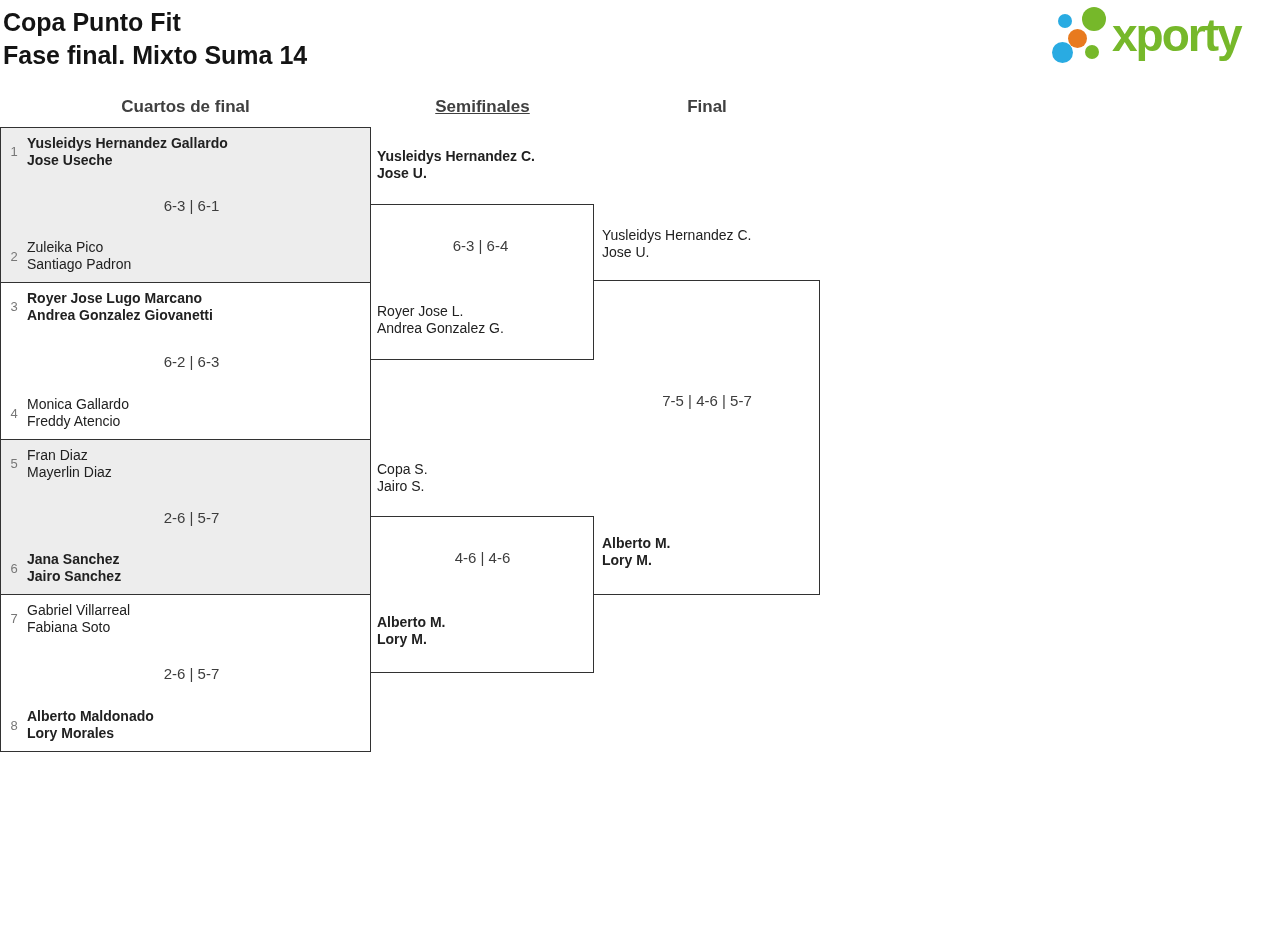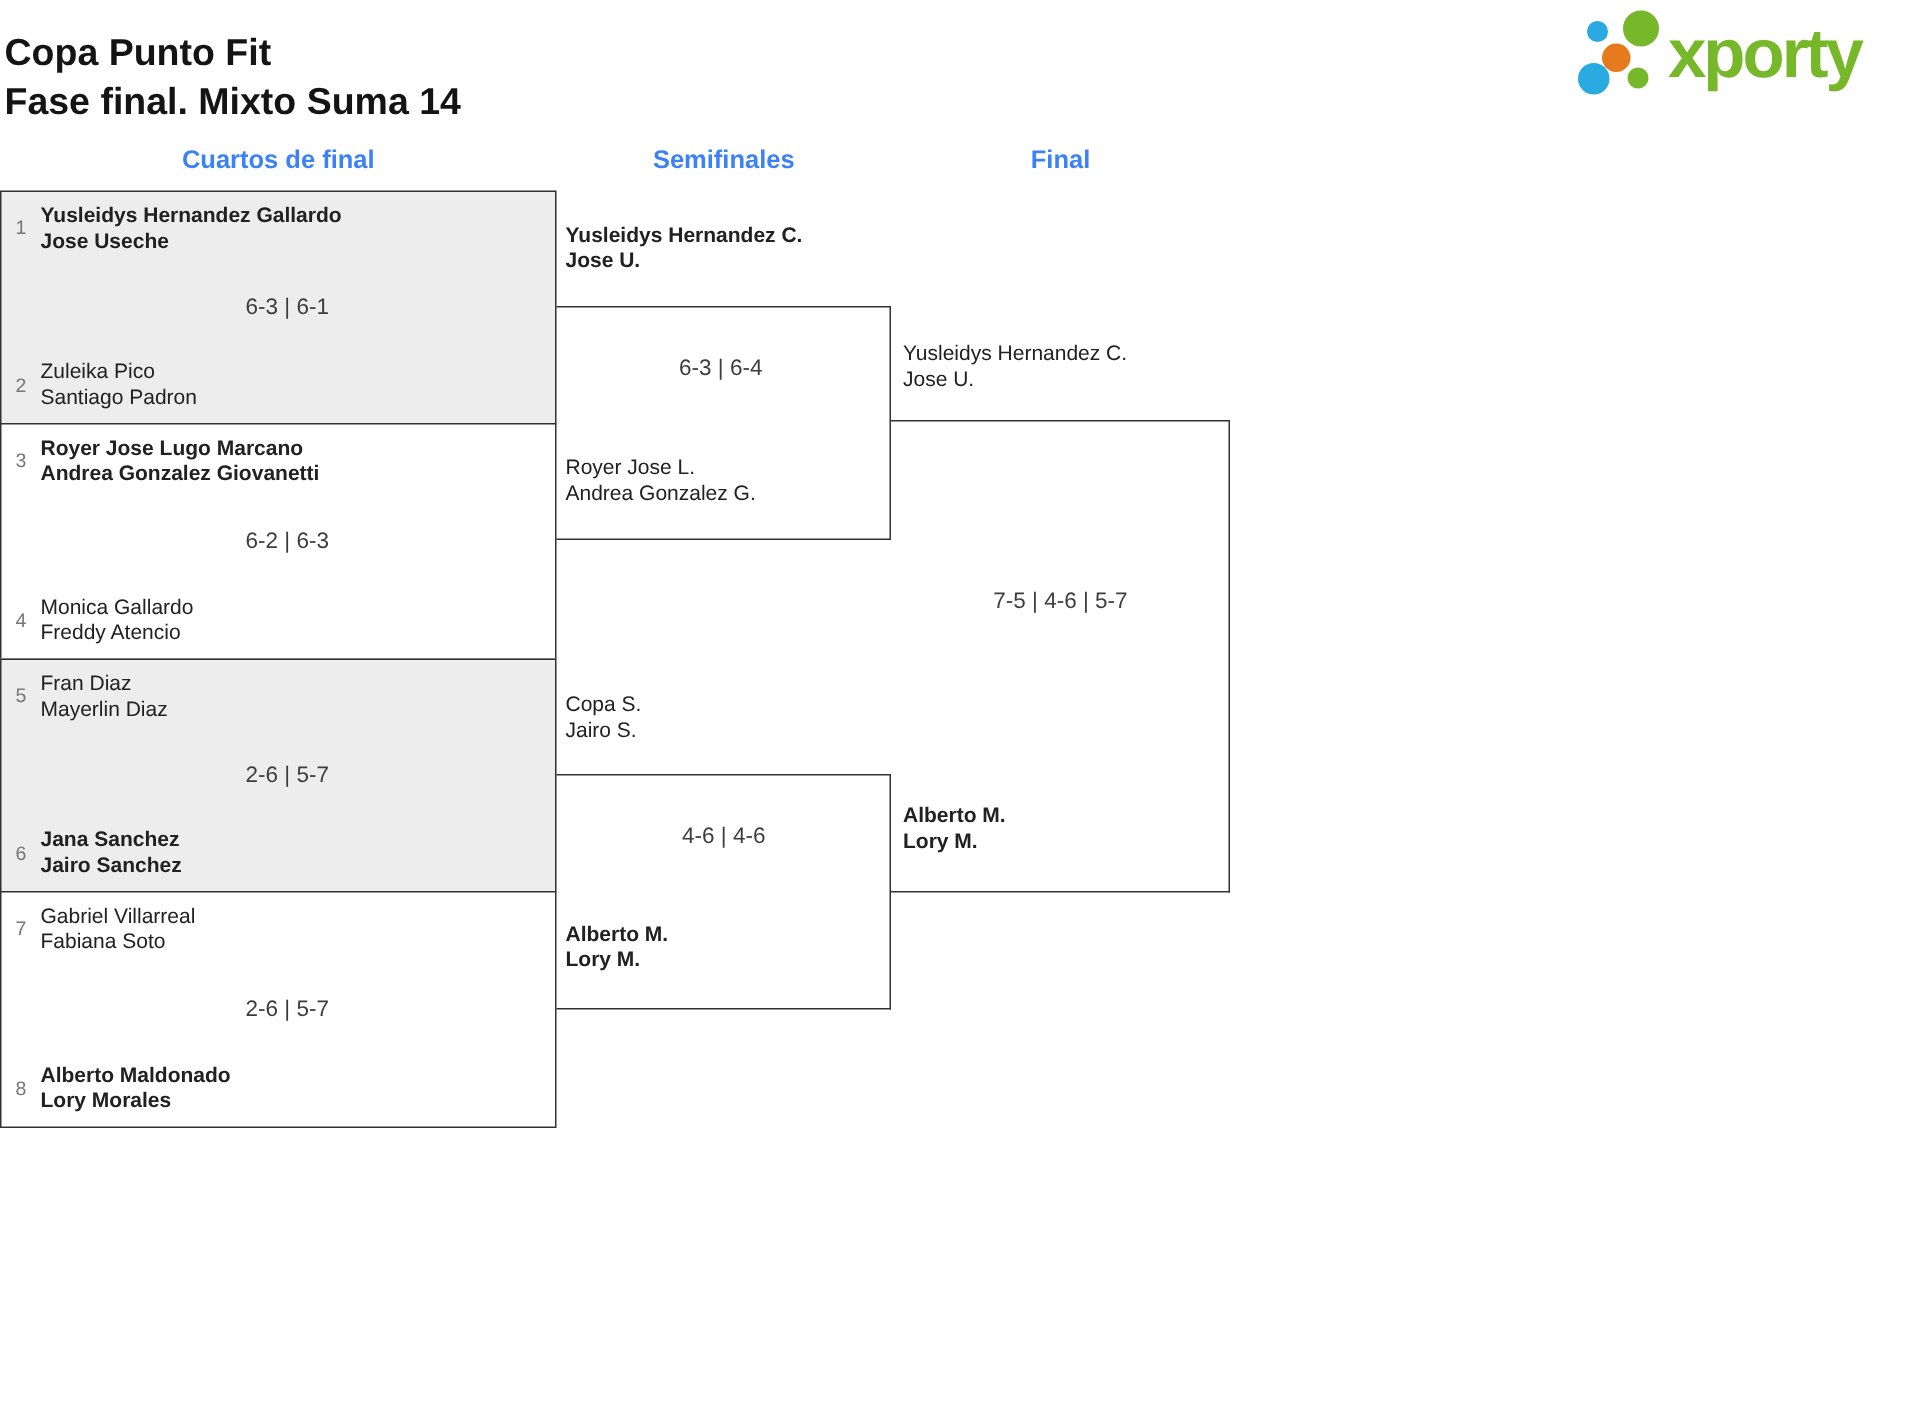--- a/index.html
+++ b/index.html
@@ -6,21 +6,21 @@
   html, body { background: #ffffff; }
   body {
     width: 1280px; height: 949px;
     position: relative;
     font-family: "Liberation Sans", "DejaVu Sans", sans-serif;
     color: #1c1c1c;
     overflow: hidden;
   }
 
   
-  .title-block { position: absolute; left: 3px; top: 19px; }
+  .title-block { position: absolute; left: 3px; top: 6px; }
   .title-block h1, .title-block h2 {
     font-size: 25px; line-height: 33px; font-weight: 600; color: #141414;
     letter-spacing: 0;
   }
 
   
   .logo { position: absolute; left: 1048px; top: 0; width: 230px; height: 75px; }
   .dot { position: absolute; border-radius: 50%; }
   .dot-blue-small  { left: 10px; top: 14px; width: 14px; height: 14px; background: #29abe2; }
   .dot-green-big   { left: 34px; top: 7px;  width: 24px; height: 24px; background: #76b82a; }
@@ -29,24 +29,24 @@
   .dot-green-small { left: 37px; top: 45px; width: 14px; height: 14px; background: #76b82a; }
   .logo-text {
     position: absolute; left: 64px; top: 8px;
     font-size: 46px; font-weight: bold; letter-spacing: -2px;
     color: #76b82a;
   }
 
   
   .round-header {
     position: absolute; top: 97px; text-align: center;
-    font-size: 17px; font-weight: 600; color: #3b82f6;
+    font-size: 17px; font-weight: 600; color: #404040;
   }
   .rh-qf { left: 0;     width: 371px; }
-  .rh-sf { left: 371px; width: 223px; }
+  .rh-sf { left: 371px; width: 223px; text-decoration: underline; }
   .rh-f  { left: 594px; width: 226px; }
 
   
   .qf-box {
     position: absolute; left: 0; width: 371px;
     border: 1px solid #323232;
   }
   .qf-gray  { background: #ededed; }
   .qf-white { background: #ffffff; }
   .qf1 { top: 127px; height: 156px; }

